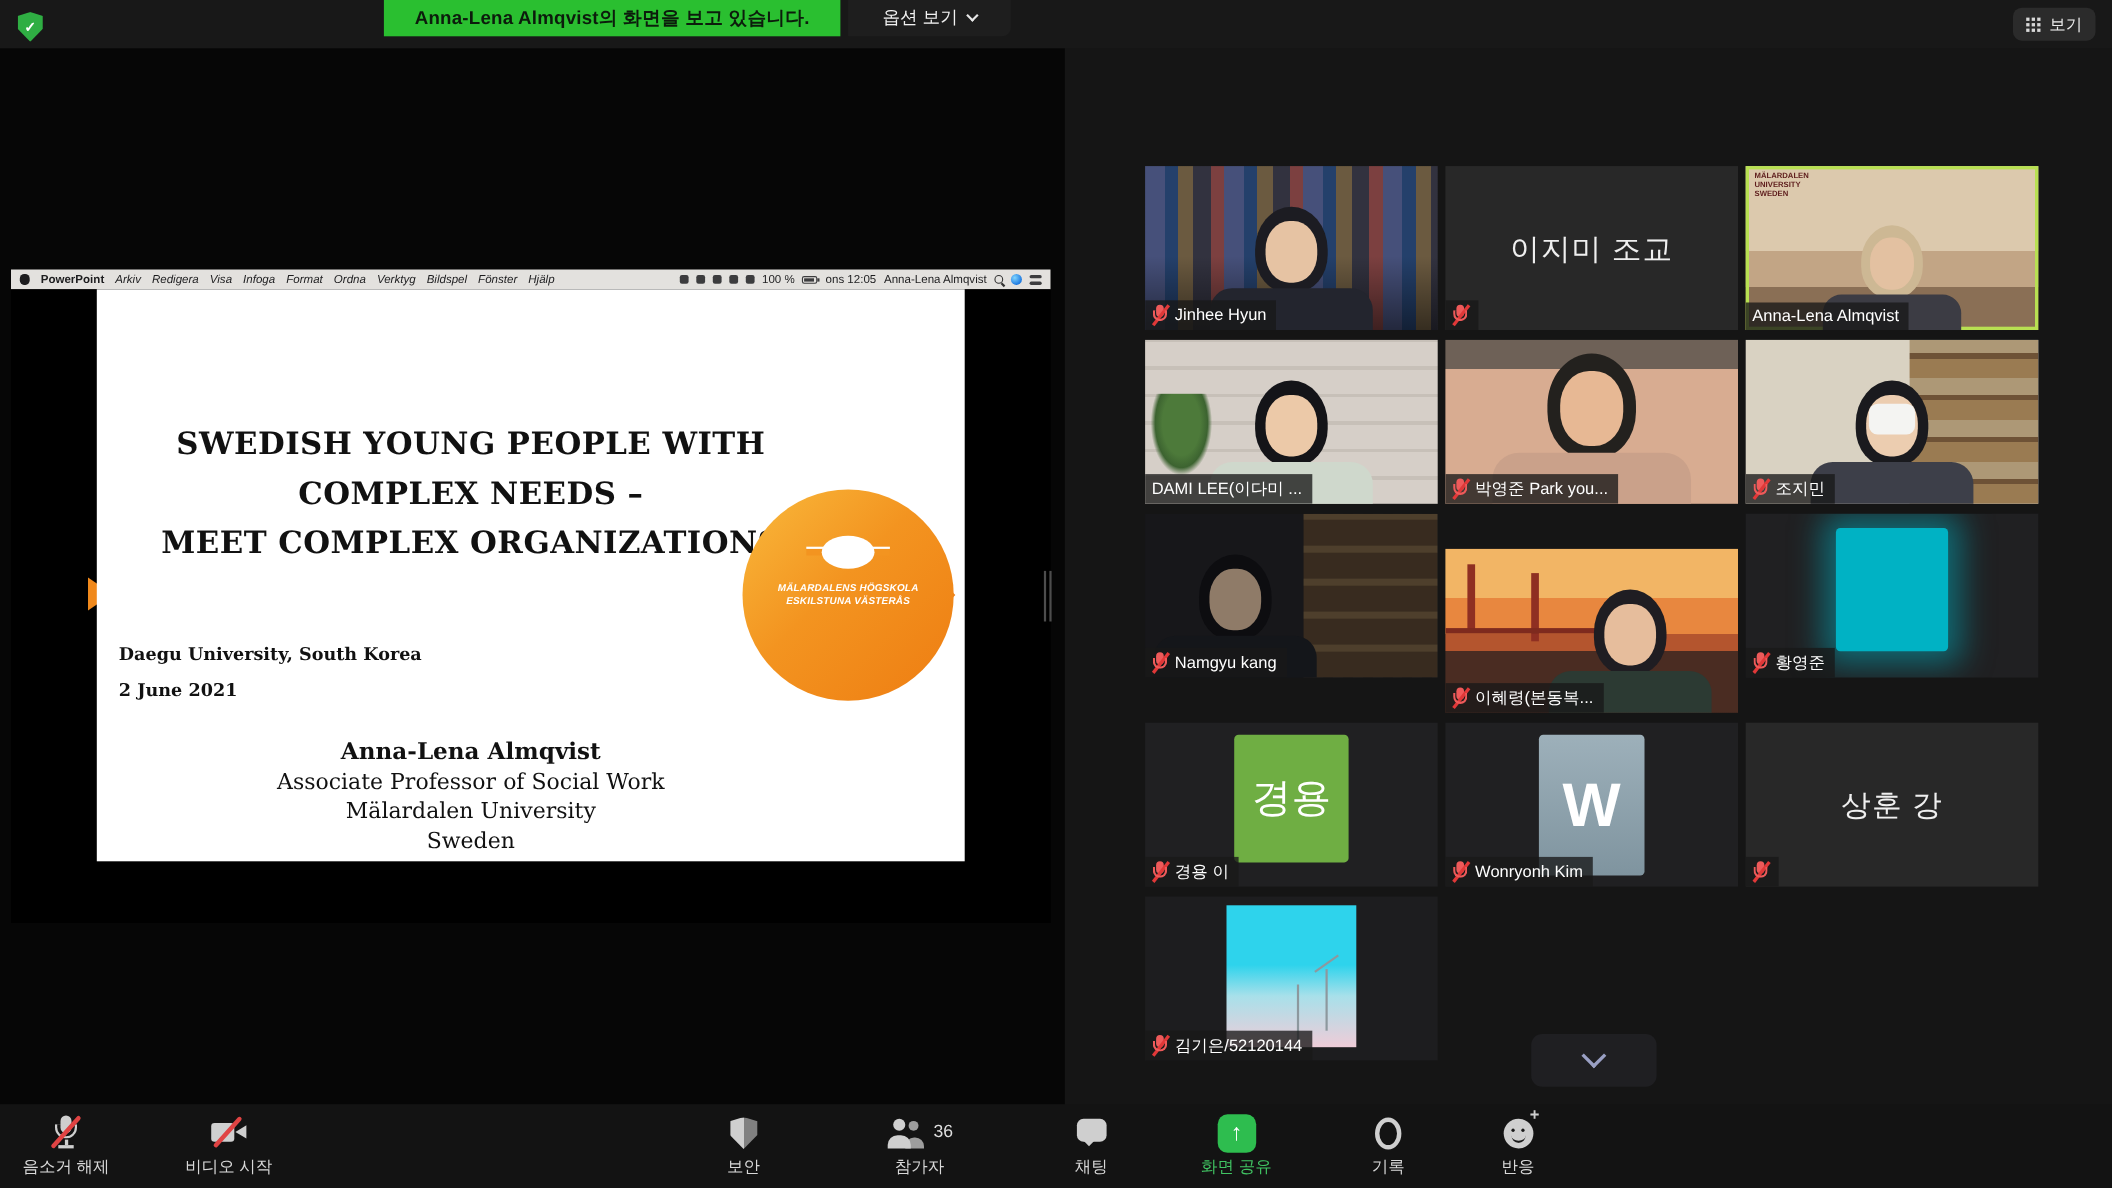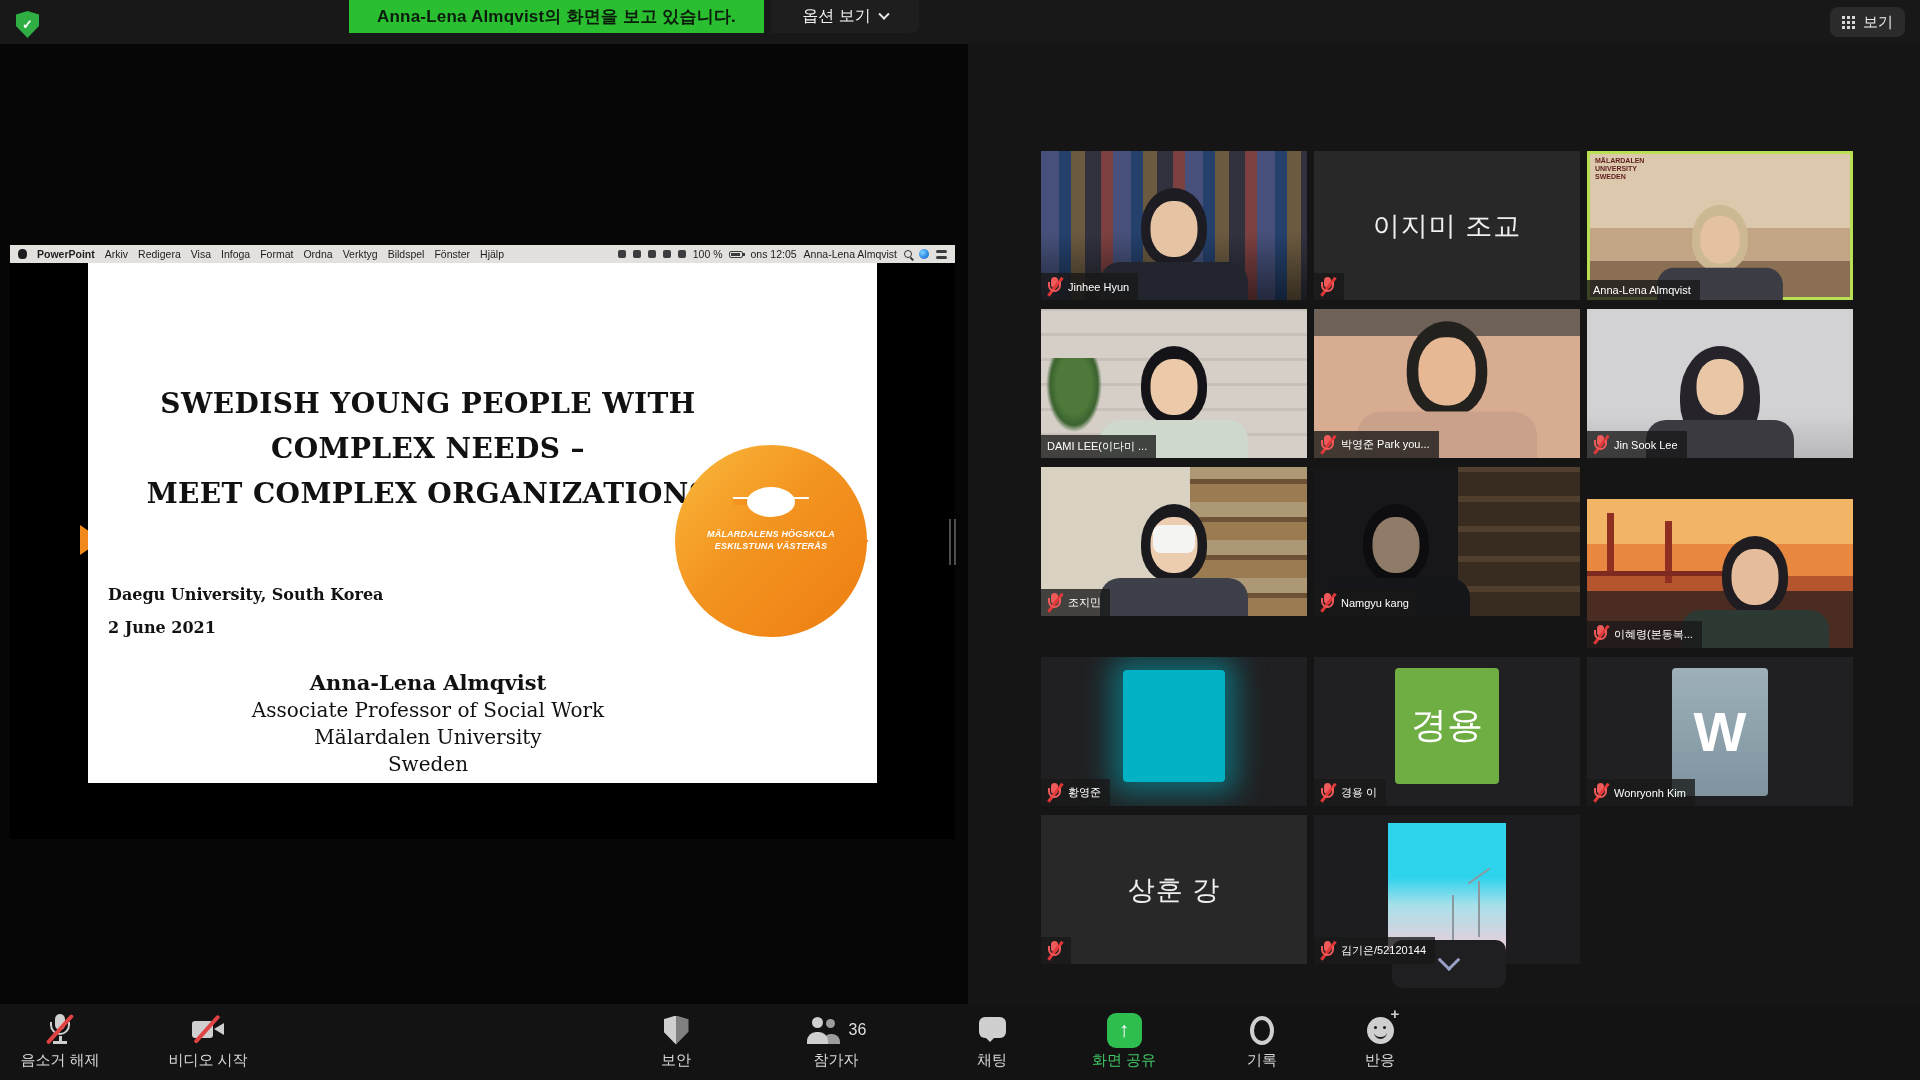--- a/index.html
+++ b/index.html
@@ -29,21 +29,21 @@
             box-shadow:5px 0 #d8d8d8,10px 0 #d8d8d8,0 5px #d8d8d8,5px 5px #d8d8d8,10px 5px #d8d8d8,
                        0 10px #d8d8d8,5px 10px #d8d8d8,10px 10px #d8d8d8; }
 
   
   .share-area { position:absolute; left:0; top:44px; width:968px; height:960px; background:#060606; }
   .ppt-window { position:absolute; left:10px; top:201px; width:945px; height:594px; background:#000; }
   .menubar { position:absolute; left:0; top:0; width:945px; height:18px; background:#e3e1de;
              display:flex; align-items:center; gap:10px; padding:0 8px; font-size:10.5px; color:#1d1d1f; }
   .apple-ic { width:9px; height:10px; background:#1d1d1f; border-radius:45% 45% 42% 42%; flex:0 0 auto; }
   .mb-app { font-weight:bold; }
-  .mb-item { white-space:nowrap; }
+  .mb-item { white-space:nowrap;font-style:italic; }
   .mb-right { margin-left:auto; display:flex; align-items:center; gap:7px; }
   .mb-dot { width:8px; height:8px; background:#3c3c3e; border-radius:2px; }
   .batt { width:14px; height:7px; border:1px solid #3c3c3e; border-radius:2px; position:relative; }
   .batt::before { content:""; position:absolute; left:1px; top:1px; bottom:1px; width:9px; background:#3c3c3e; }
   .batt::after { content:""; position:absolute; right:-3px; top:1.5px; width:2px; height:3px; background:#3c3c3e; }
   .mb-txt { white-space:nowrap; }
   .spot { width:8px; height:8px; border:1.5px solid #333; border-radius:50%; position:relative; }
   .spot::after { content:""; position:absolute; right:-3px; bottom:-2px; width:4px; height:1.5px;
                  background:#333; transform:rotate(45deg); }
   .siri { width:10px; height:10px; border-radius:50%;
@@ -82,21 +82,21 @@
   .divider-handle { position:absolute; left:949px; top:475px; width:7px; height:46px;
            border-left:2px solid #4d4d4d; border-right:2px solid #4d4d4d; cursor:col-resize; }
 
   
   .gallery { position:absolute; left:1041px; top:151px; width:812px;
              display:grid; grid-template-columns:repeat(3,266px); gap:9px 7px; }
   .tile { position:relative; width:266px; height:149px; background:#232323; overflow:hidden; }
   .tile.active { outline:3px solid #b8e052; outline-offset:-3px; }
   .name-bar { position:absolute; left:0; bottom:0; max-width:100%; display:flex; align-items:center;
               gap:6px; background:rgba(24,24,24,.78); padding:4px 9px 4px 6px; color:#fff;
-              font-size:11px; white-space:nowrap; overflow:hidden; z-index:5; }
+              font-size:15px; white-space:nowrap; overflow:hidden; z-index:5; }
   .center-name { position:absolute; inset:0; display:flex; align-items:center; justify-content:center;
               color:#efefef; font-size:27px; letter-spacing:1px; z-index:2; }
   .mic { position:relative; width:15px; height:19px; flex:0 0 auto; }
   .mic::before { content:""; position:absolute; left:4px; top:0; width:7px; height:11px;
               background:#ee5a5a; border-radius:4px; }
   .mic::after { content:""; position:absolute; left:1px; top:5px; width:9px; height:8px;
               border:2px solid #ee5a5a; border-top:none; border-radius:0 0 8px 8px; }
   .mic .slash { position:absolute; left:7px; top:-2px; width:2.5px; height:23px; background:#e03838;
               transform:rotate(38deg); }
 
@@ -354,33 +354,20 @@
           <span class="sh"></span>
         </div>
       <div class="name-bar">
           <span class="mic">
             <i class="slash"></i>
           </span>
           <span>박영준 Park you...</span>
         </div>
     </div>
 
-    <div class="tile t-jinsook">
-      <div class="person">
-          <span class="hair"></span>
-          <span class="face"></span>
-          <span class="sh"></span>
-        </div>
-      <div class="name-bar">
-          <span class="mic">
-            <i class="slash"></i>
-          </span>
-          <span>Jin Sook Lee</span>
-        </div>
-    </div>
 
     <div class="tile t-jimin">
       <div class="person">
           <span class="hair"></span>
           <span class="face"></span>
           <span class="sh"></span>
         </div>
       <div class="mask"></div>
       <div class="name-bar">
           <span class="mic">

